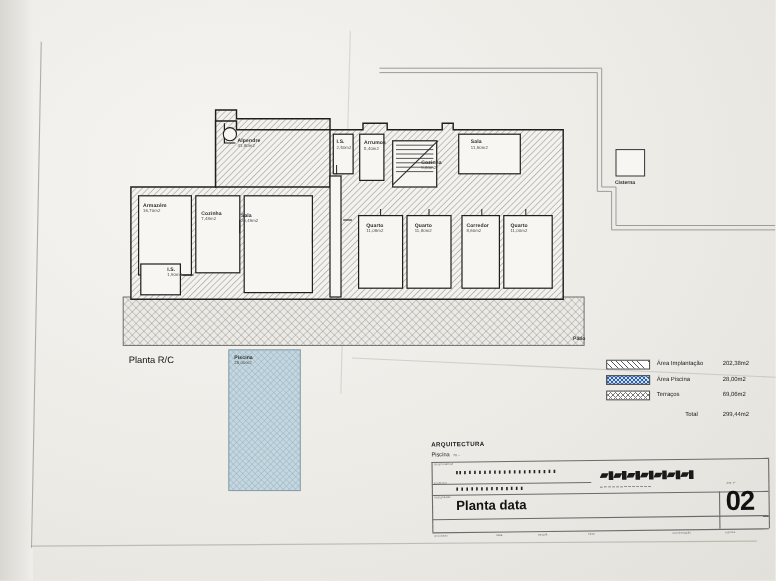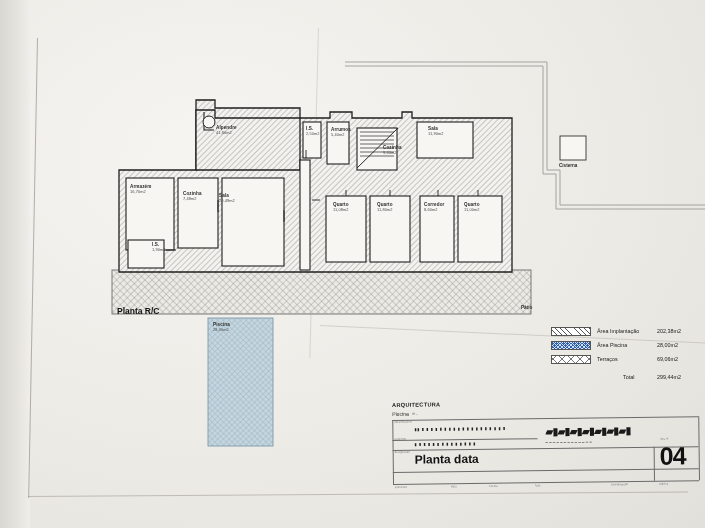--- a/index.html
+++ b/index.html
@@ -43,22 +43,22 @@
     color:#2b2b2b;
     letter-spacing:.1px;
     white-space:nowrap;
     line-height:1.05;
     font-family:"Liberation Sans", sans-serif;
   }
   .lbl .nm{ font-size:4.6px; font-weight:700; display:block; }
   .lbl .ar{ font-size:3.9px; font-weight:400; display:block; color:#4a4a4a;}
 
   .planta-rc{
-    position:absolute;left:117px;top:306px;
-    font-size:8.5px;font-weight:700;color:#111;
+    position:absolute;left:117px;top:322px;
+    font-size:8.5px;font-weight:400;color:#111;
   }
   .patio-lbl{
     position:absolute;left:521px;top:305px;
     font-size:4.6px;font-weight:700;color:#2b2b2b;
   }
   .cisterna-lbl{
     position:absolute;left:559px;top:163px;
     font-size:4.6px;font-weight:700;color:#2b2b2b;
   }
   .piscina-lbl{
@@ -319,21 +319,21 @@
   <div class="tb-scribble" style="left:26px;top:27px;">▮▮ ▮ ▮ ▮ ▮ ▮ ▮ ▮ ▮ ▮ ▮ ▮ ▮ ▮ ▮ ▮ ▮ ▮ ▮ ▮</div>
   <div class="tb-micro" style="left:6px;top:38px;">promotor</div>
   <div class="tb-scribble" style="left:26px;top:42px;">▮ ▮ ▮ ▮ ▮ ▮ ▮ ▮ ▮ ▮ ▮ ▮ ▮ ▮</div>
   <div class="tb-micro" style="left:6px;top:51px;">designação</div>
 
   <div class="tb-logo">▰▮▰▮▰▮▰▮▰▮▰▮▰▮</div>
   <div class="tb-logosub">▬ ▬ ▬ ▬ ▬ ▬ ▬ ▬ ▬ ▬ ▬ ▬ ▬</div>
 
   <div class="tb-big">Planta data</div>
   <div class="tb-numlbl">des. nº</div>
-  <div class="tb-num">04</div>
+  <div class="tb-num">02</div>
 
   <div class="tb-micro" style="left:6px;top:86px;">processo</div>
   <div class="tb-micro" style="left:62px;top:86px;">data</div>
   <div class="tb-micro" style="left:100px;top:86px;">escala</div>
   <div class="tb-micro" style="left:146px;top:86px;">fase</div>
   <div class="tb-micro" style="left:222px;top:86px;">coordenação</div>
   <div class="tb-micro" style="left:270px;top:86px;">rubrica</div>
 </div>
 
 </body></html>

